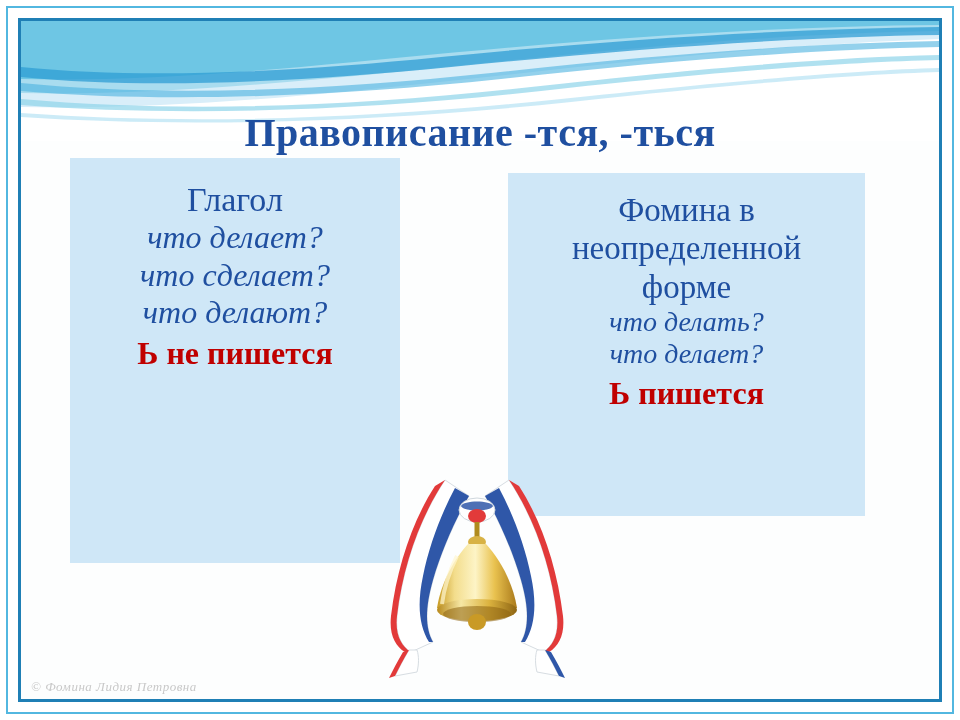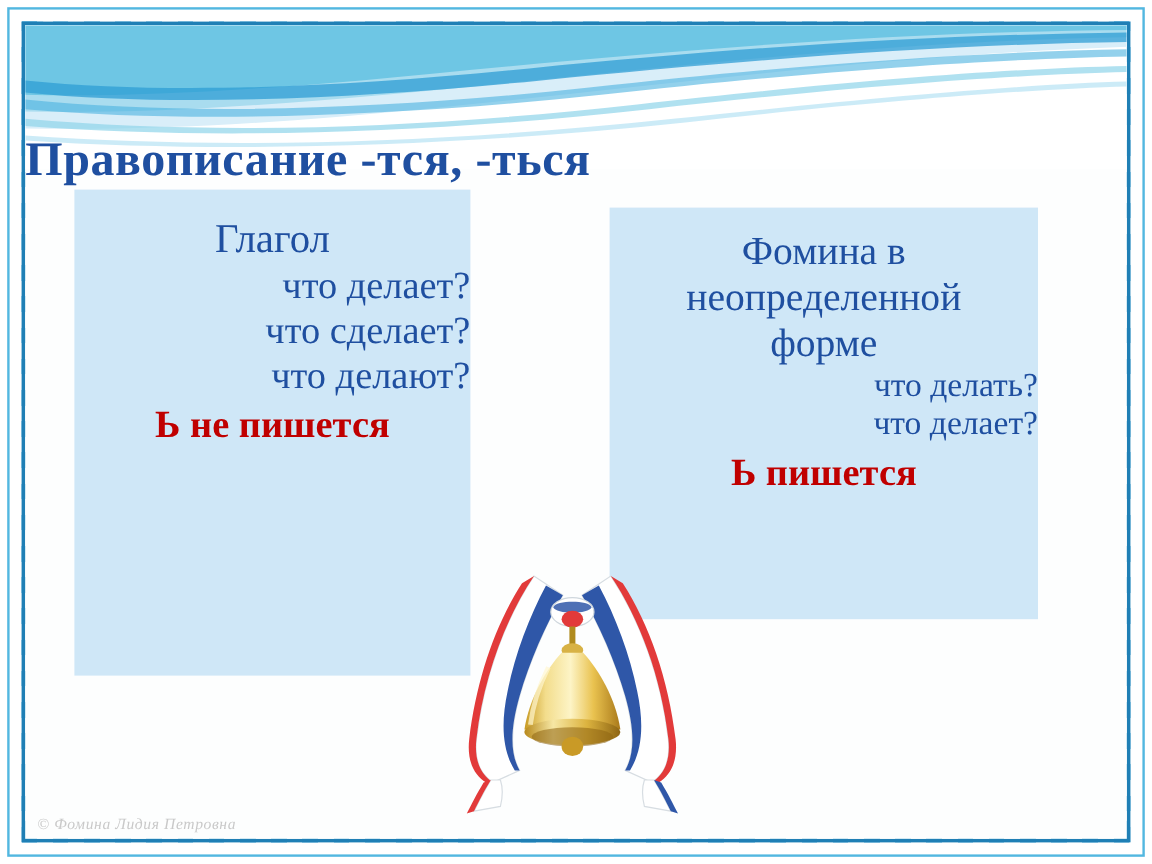--- a/index.html
+++ b/index.html
@@ -66,61 +66,62 @@
     left: 0; top: 0;
     width: 918px; height: 120px;
     overflow: hidden;
   }
 
   
   .title {
     position: absolute;
     left: 0; top: 88px;
     width: 918px;
+    text-align: center;
     font-family: "Liberation Serif", serif;
     font-weight: bold;
     font-size: 40px;
     color: #1f4fa0;
     letter-spacing: 0.5px;
     white-space: nowrap;
   }
 
   
   .box {
     position: absolute;
     background: #cfe7f7;
     box-sizing: border-box;
     text-align: center;
     font-family: "Liberation Serif", serif;
     color: #1f4fa0;
     line-height: 1.16;
   }
   #box-left {
-    left: 41px;
+    left: 49px;
     top: 137px;
     width: 330px;
     height: 405px;
     padding-top: 22px;
   }
   #box-right {
     left: 487px;
     top: 152px;
     width: 357px;
     height: 343px;
     padding-top: 18px;
   }
 
   .ln { display: block; }
   .ln.reg {
     font-size: 34px;
     font-weight: normal;
   }
   .ln.ital {
     font-size: 33px;
-    text-align: right;
+    font-style: italic;
   }
   .ln.red {
     font-size: 32px;
     font-weight: bold;
     color: #c00000;
     margin-top: 4px;
   }
   #box-left .ln.ital { font-size: 32px; }
   #box-right .ln.reg { font-size: 33px; }
   #box-right .ln.ital { font-size: 28px; }

